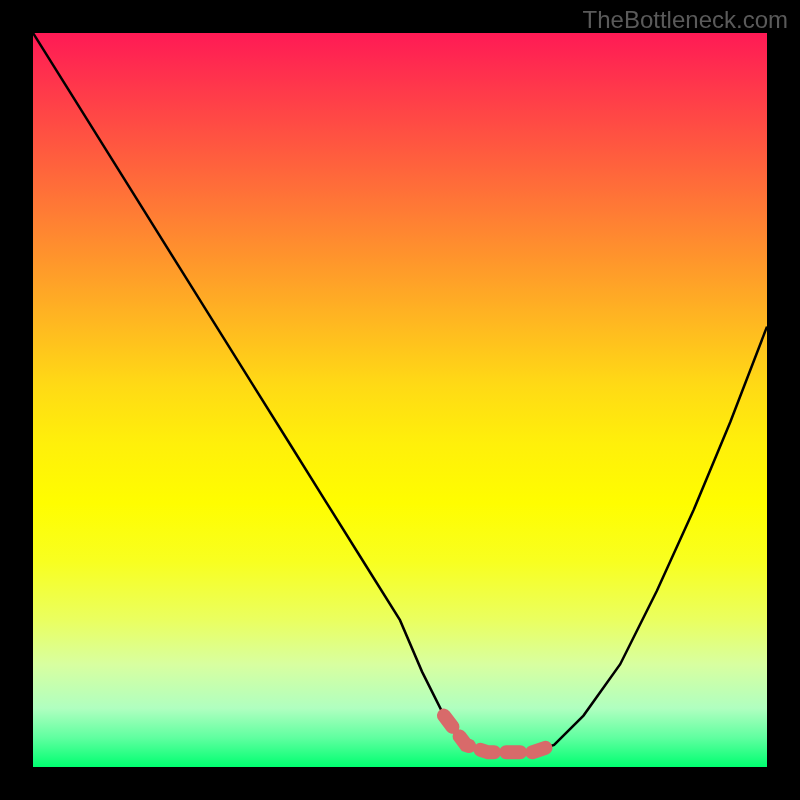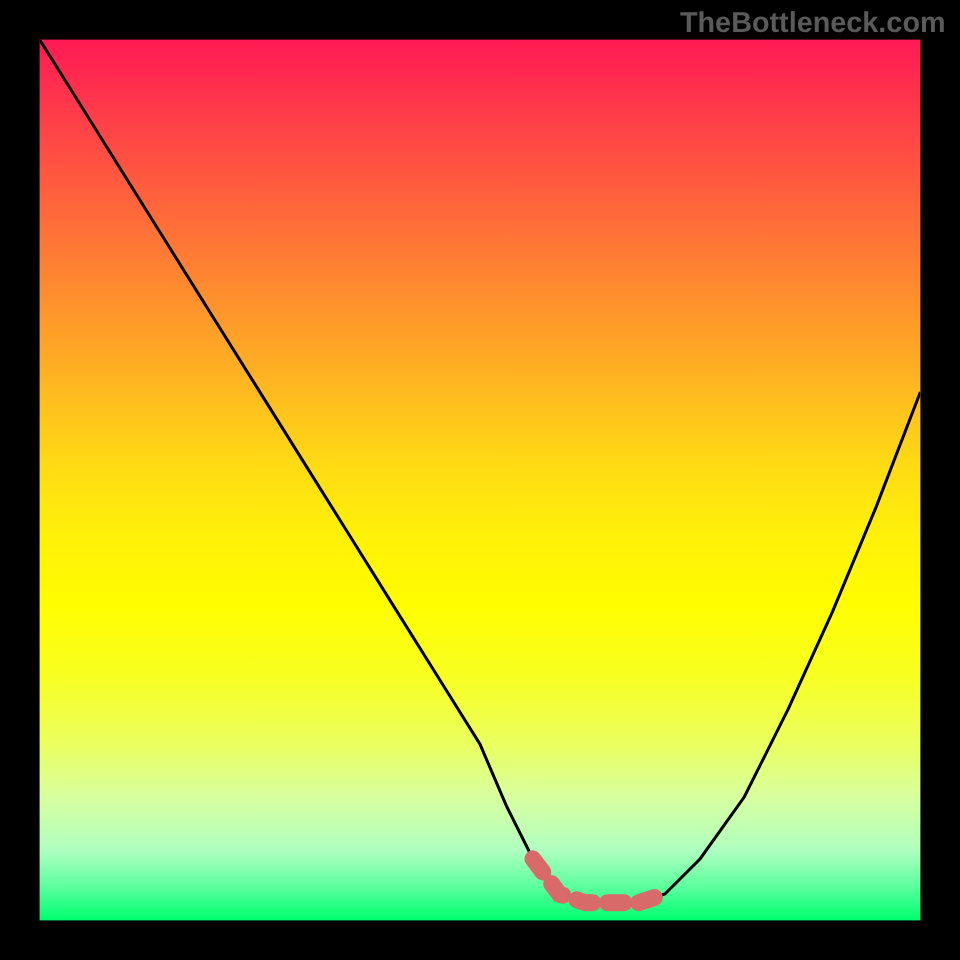--- a/index.html
+++ b/index.html
@@ -10,21 +10,21 @@
     background: #000;
     position: relative;
     font-family: Arial, sans-serif;
   }
   .watermark {
     position: absolute;
     top: 6px;
     right: 12px;
     color: #5a5a5a;
     font-size: 24px;
-    font-weight: 700;
+    font-weight: 400;
     z-index: 10;
   }
   .plot-area {
     position: absolute;
     left: 33px;
     top: 33px;
     width: 734px;
     height: 734px;
     background: linear-gradient(to bottom,
       #ff1a55 0%,

